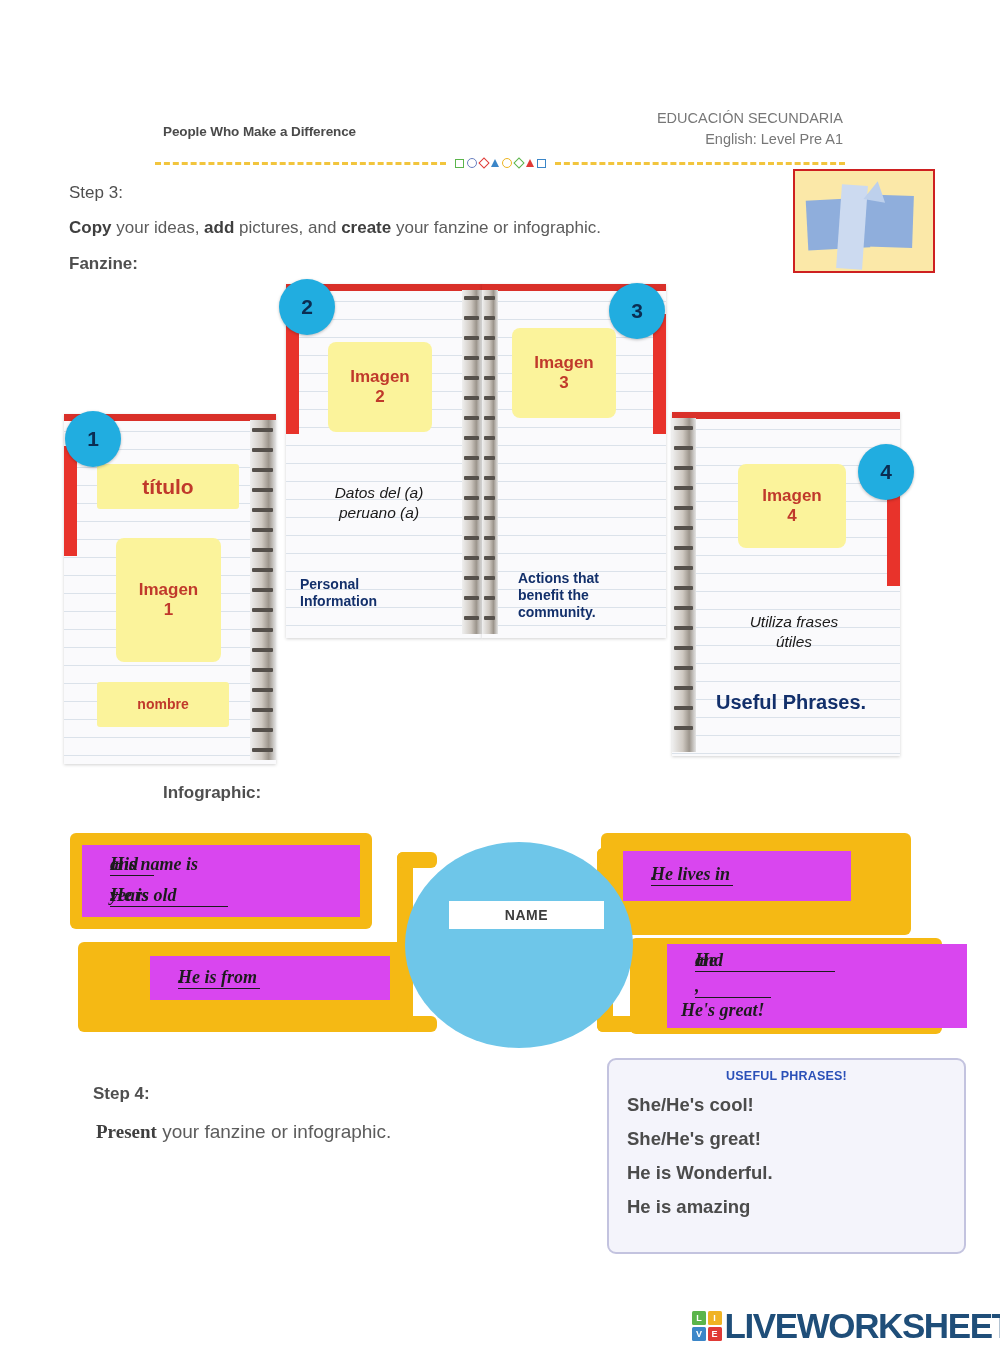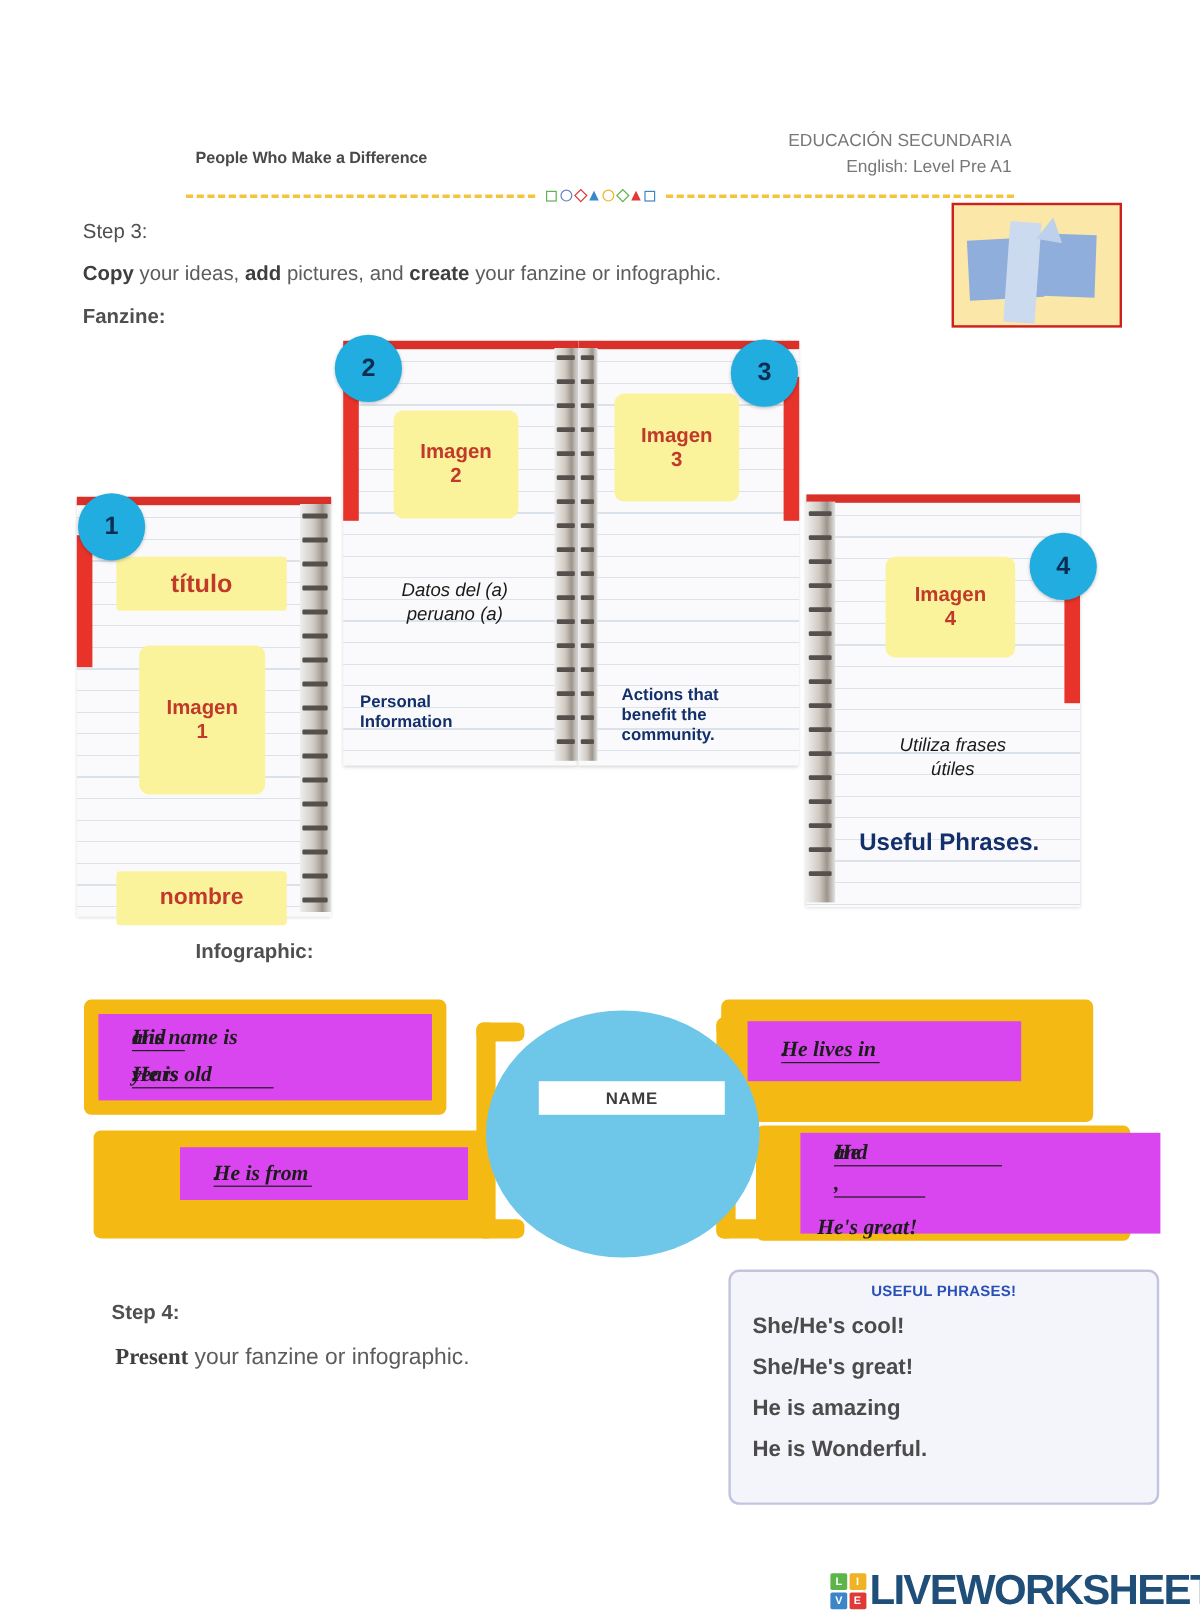--- a/index.html
+++ b/index.html
@@ -379,21 +379,21 @@
       <i style="top:308px"></i>
     <i style="top:328px"></i>
   </div>
   <div class="sticky flat" style="left:33px; top:50px; width:142px; height:45px; font-size:21px;">
     <span>título</span>
   </div>
   <div class="sticky" style="left:52px; top:124px; width:105px; height:124px; font-size:17px;">
     <span>Imagen</span>
     <span>1</span>
   </div>
-  <div class="sticky flat" style="left:33px; top:268px; width:142px; height:45px; font-size:19px;margin-top:44px;">
+  <div class="sticky flat" style="left:33px; top:268px; width:132px; height:45px; font-size:14px;">
     <span>nombre</span>
   </div>
 </div>
 <div class="numcircle" style="left:65px; top:411px;">
   <span>1</span>
 </div>
 
 <div class="nb" style="left:286px; top:284px; width:196px; height:354px;">
   <div class="paper"></div>
   <div class="topbar"></div>
@@ -562,34 +562,34 @@
   <div class="inner" style="left:6px; top:6px; width:300px; height:84px;margin-left:31px;">
     <span style="top:6px;">
         <span>He</span>
         <span class="ubar" style="width:140px">&nbsp;</span>
         <span>and</span>
       </span>
     <span style="top:32px;">
         <span class="ubar" style="width:76px">&nbsp;</span>
         <span>,</span>
       </span>
-    <span style="top:68px;">He's great!</span>
+    <span style="top:56px;">He's great!</span>
   </div>
 </div>
 
 <div class="step4-label">Step 4:</div>
 <div class="step4-line"><b>Present</b><span> your fanzine or infographic.</span></div>
 
 <div class="phrasebox">
   <div class="ptitle">USEFUL PHRASES!</div>
   <ul>
     <li>She/He's cool!</li>
     <li>She/He's great!</li>
+    <li>He is Wonderful.</li>
     <li>He is amazing</li>
-    <li>He is Wonderful.</li>
   </ul>
 </div>
 
 <div class="logo">
   <div class="tiles">
     <div class="t1">L</div>
     <div class="t2">I</div>
     <div class="t3">V</div>
     <div class="t4">E</div>
   </div>

